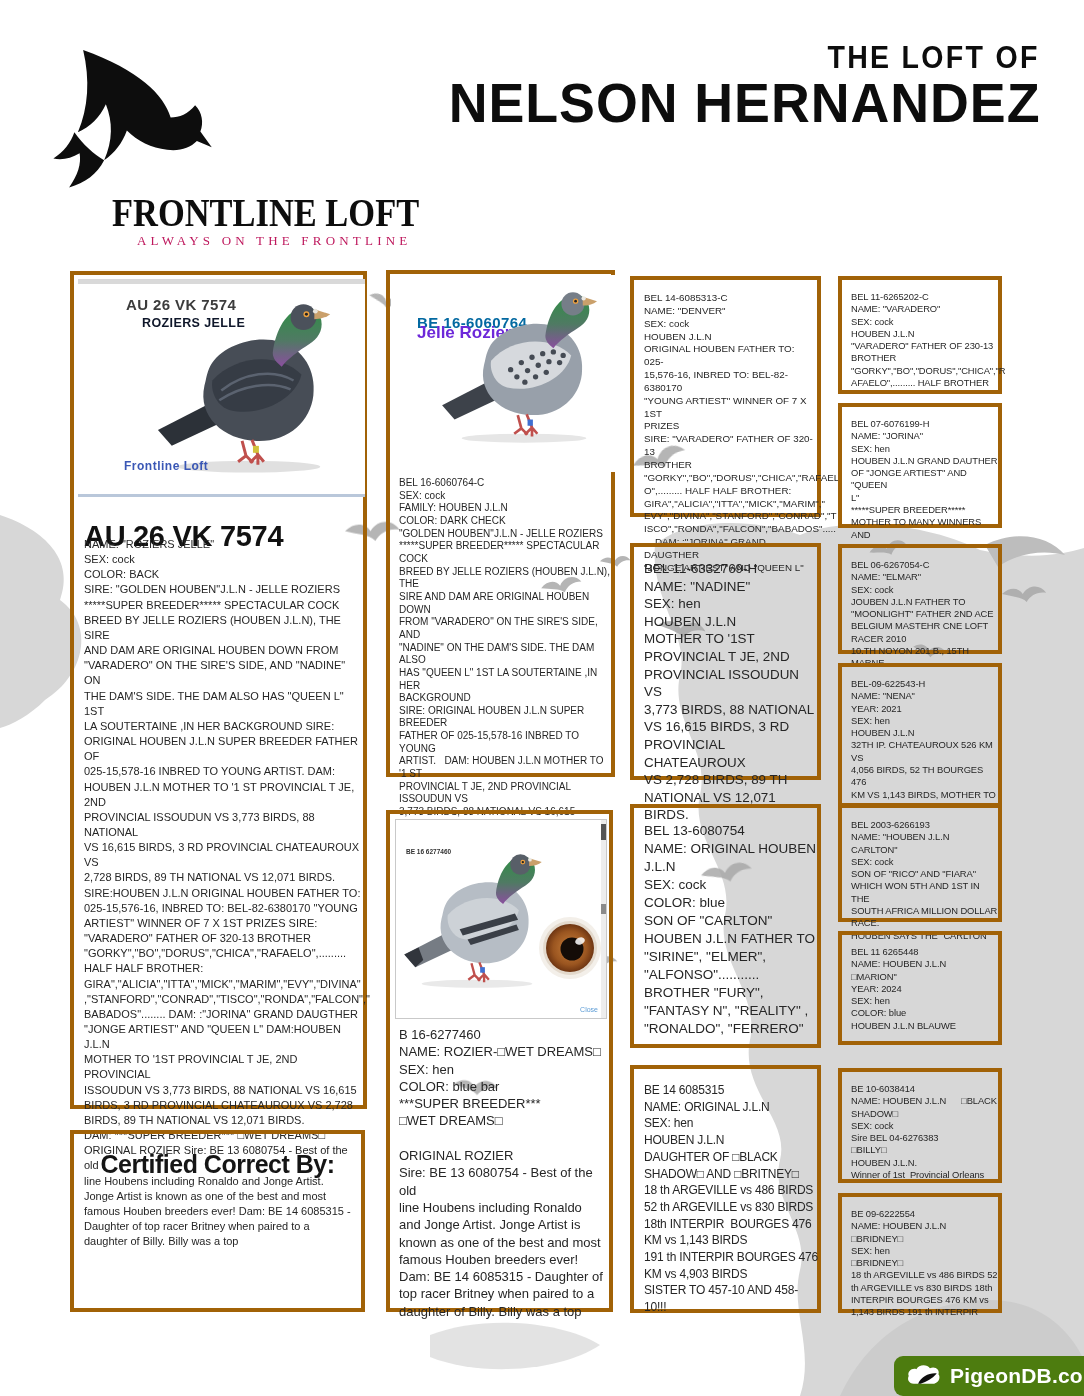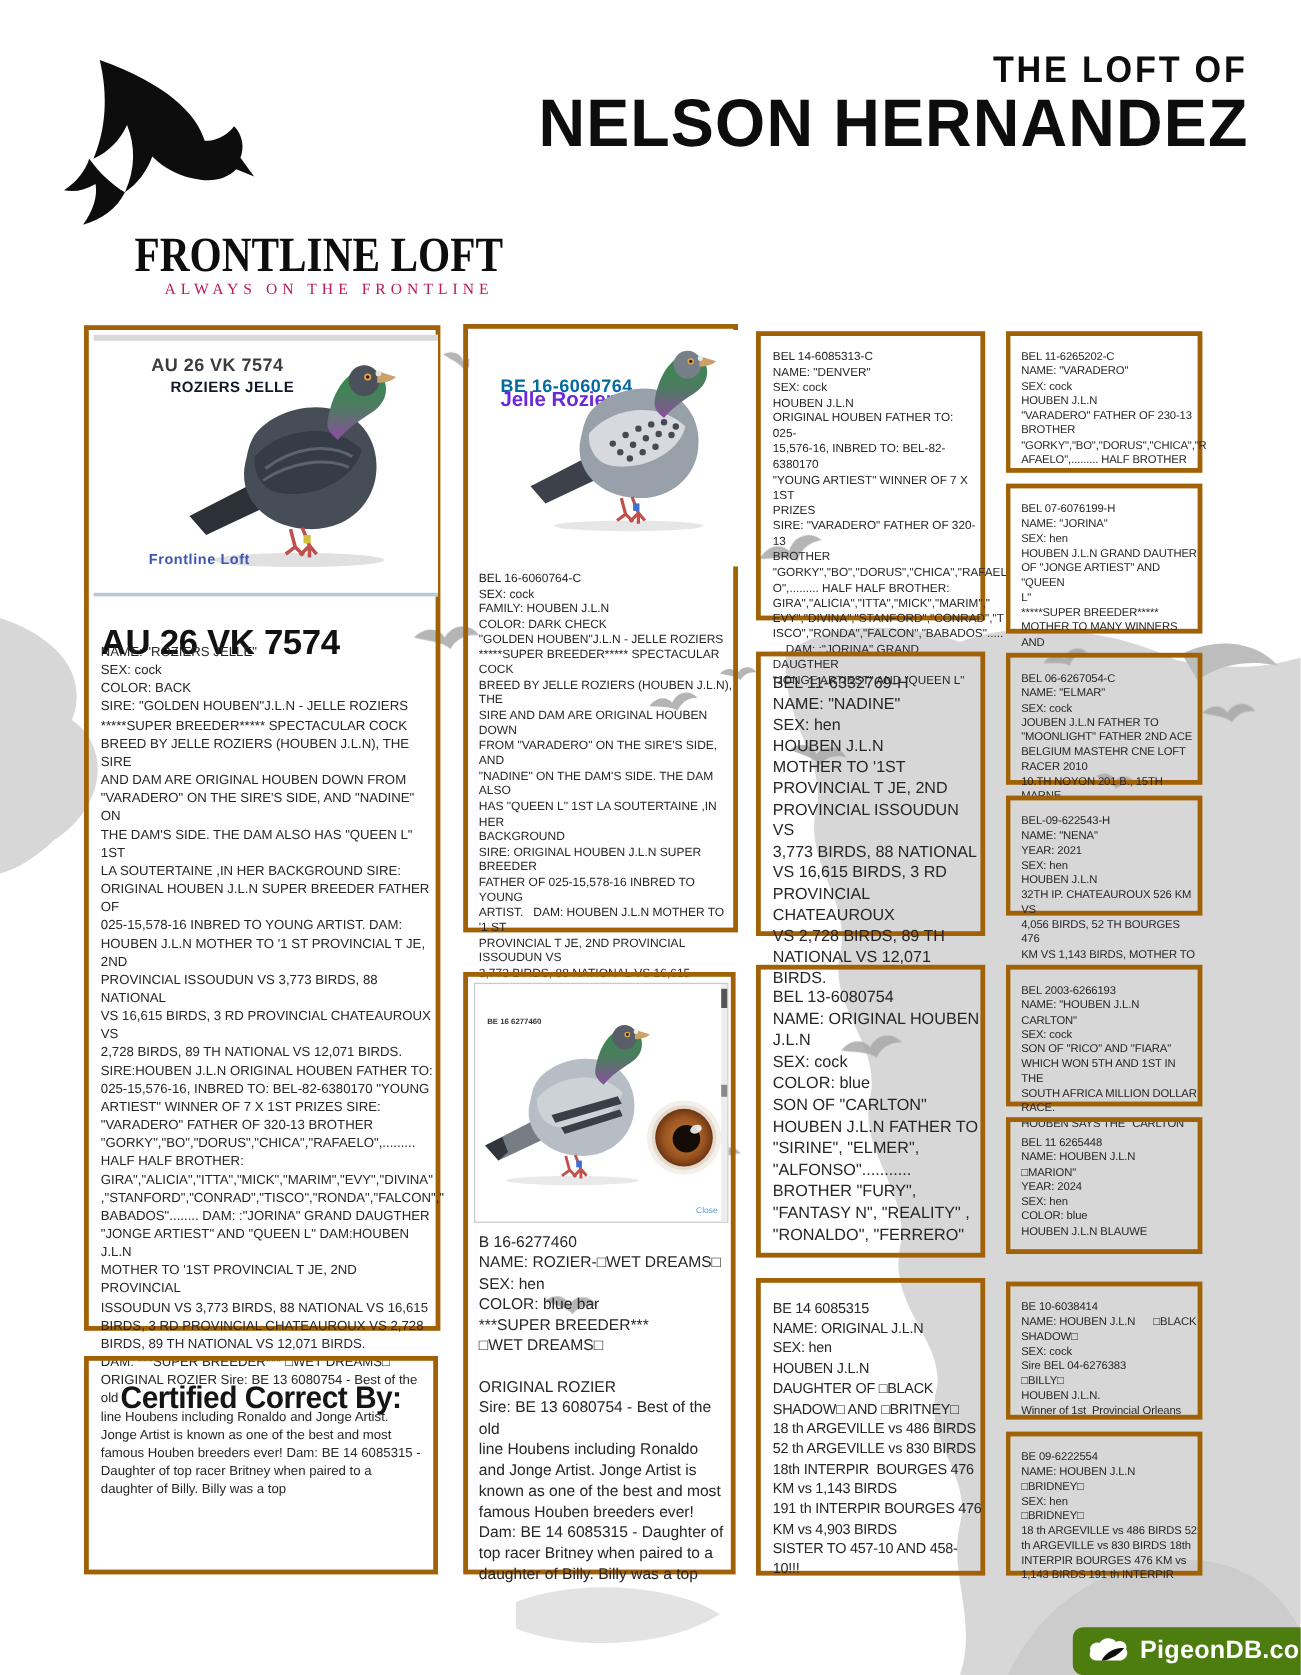--- a/index.html
+++ b/index.html
@@ -50,21 +50,21 @@
   .thumb2{position:absolute;right:0;top:84px;width:5px;height:10px;background:#8a8a8a;}
   .dam-details{left:9px;top:212px;width:213px;font-size:13px;line-height:17.3px;}
   .gp-box{left:630px;width:191px;}
   .gp1{top:276px;height:241px;} .gp1 .details{left:10px;top:12px;width:172px;font-size:9.8px;line-height:12.85px;}
   .gp2{top:543px;height:237px;} .gp2 .details{left:10px;top:13px;width:172px;font-size:13.4px;line-height:17.6px;}
   .gp3{top:804px;height:244px;} .gp3 .details{left:10px;top:14px;width:174px;font-size:13.5px;line-height:18px;}
   .gp4{top:1065px;height:248px;} .gp4 .details{left:10px;top:13px;width:176px;font-size:12px;line-height:16.7px;letter-spacing:-0.2px;}
   .ggp-box{left:838px;width:164px;}
   .ggp-box .details{left:9px;top:11px;width:148px;font-size:9.4px;line-height:12.3px;letter-spacing:-0.1px;}
   .ggp1{top:276px;height:118px;} .ggp2{top:403px;height:125px;}
-  .ggp3{top:544px;height:110px;} .ggp4{top:663px;height:100px;}
+  .ggp3{top:544px;height:110px;} .ggp4{top:663px;height:144px;}
   .ggp5{top:804px;height:118px;} .ggp6{top:931px;height:114px;}
   .ggp7{top:1068px;height:115px;} .ggp8{top:1193px;height:120px;}
   
   .badge{position:absolute;left:894px;top:1356px;width:212px;height:40px;background:#4d7c0f;
          border-radius:9px 0 0 9px;display:flex;align-items:center;z-index:3;}
   .badge-icon{margin-left:13px;width:34px;height:24px;}
   .badge-text{margin-left:9px;color:#fff;font-size:21px;font-weight:600;letter-spacing:.2px;}
   .pigeon-svg{position:absolute;}
 </style>
 </head>

